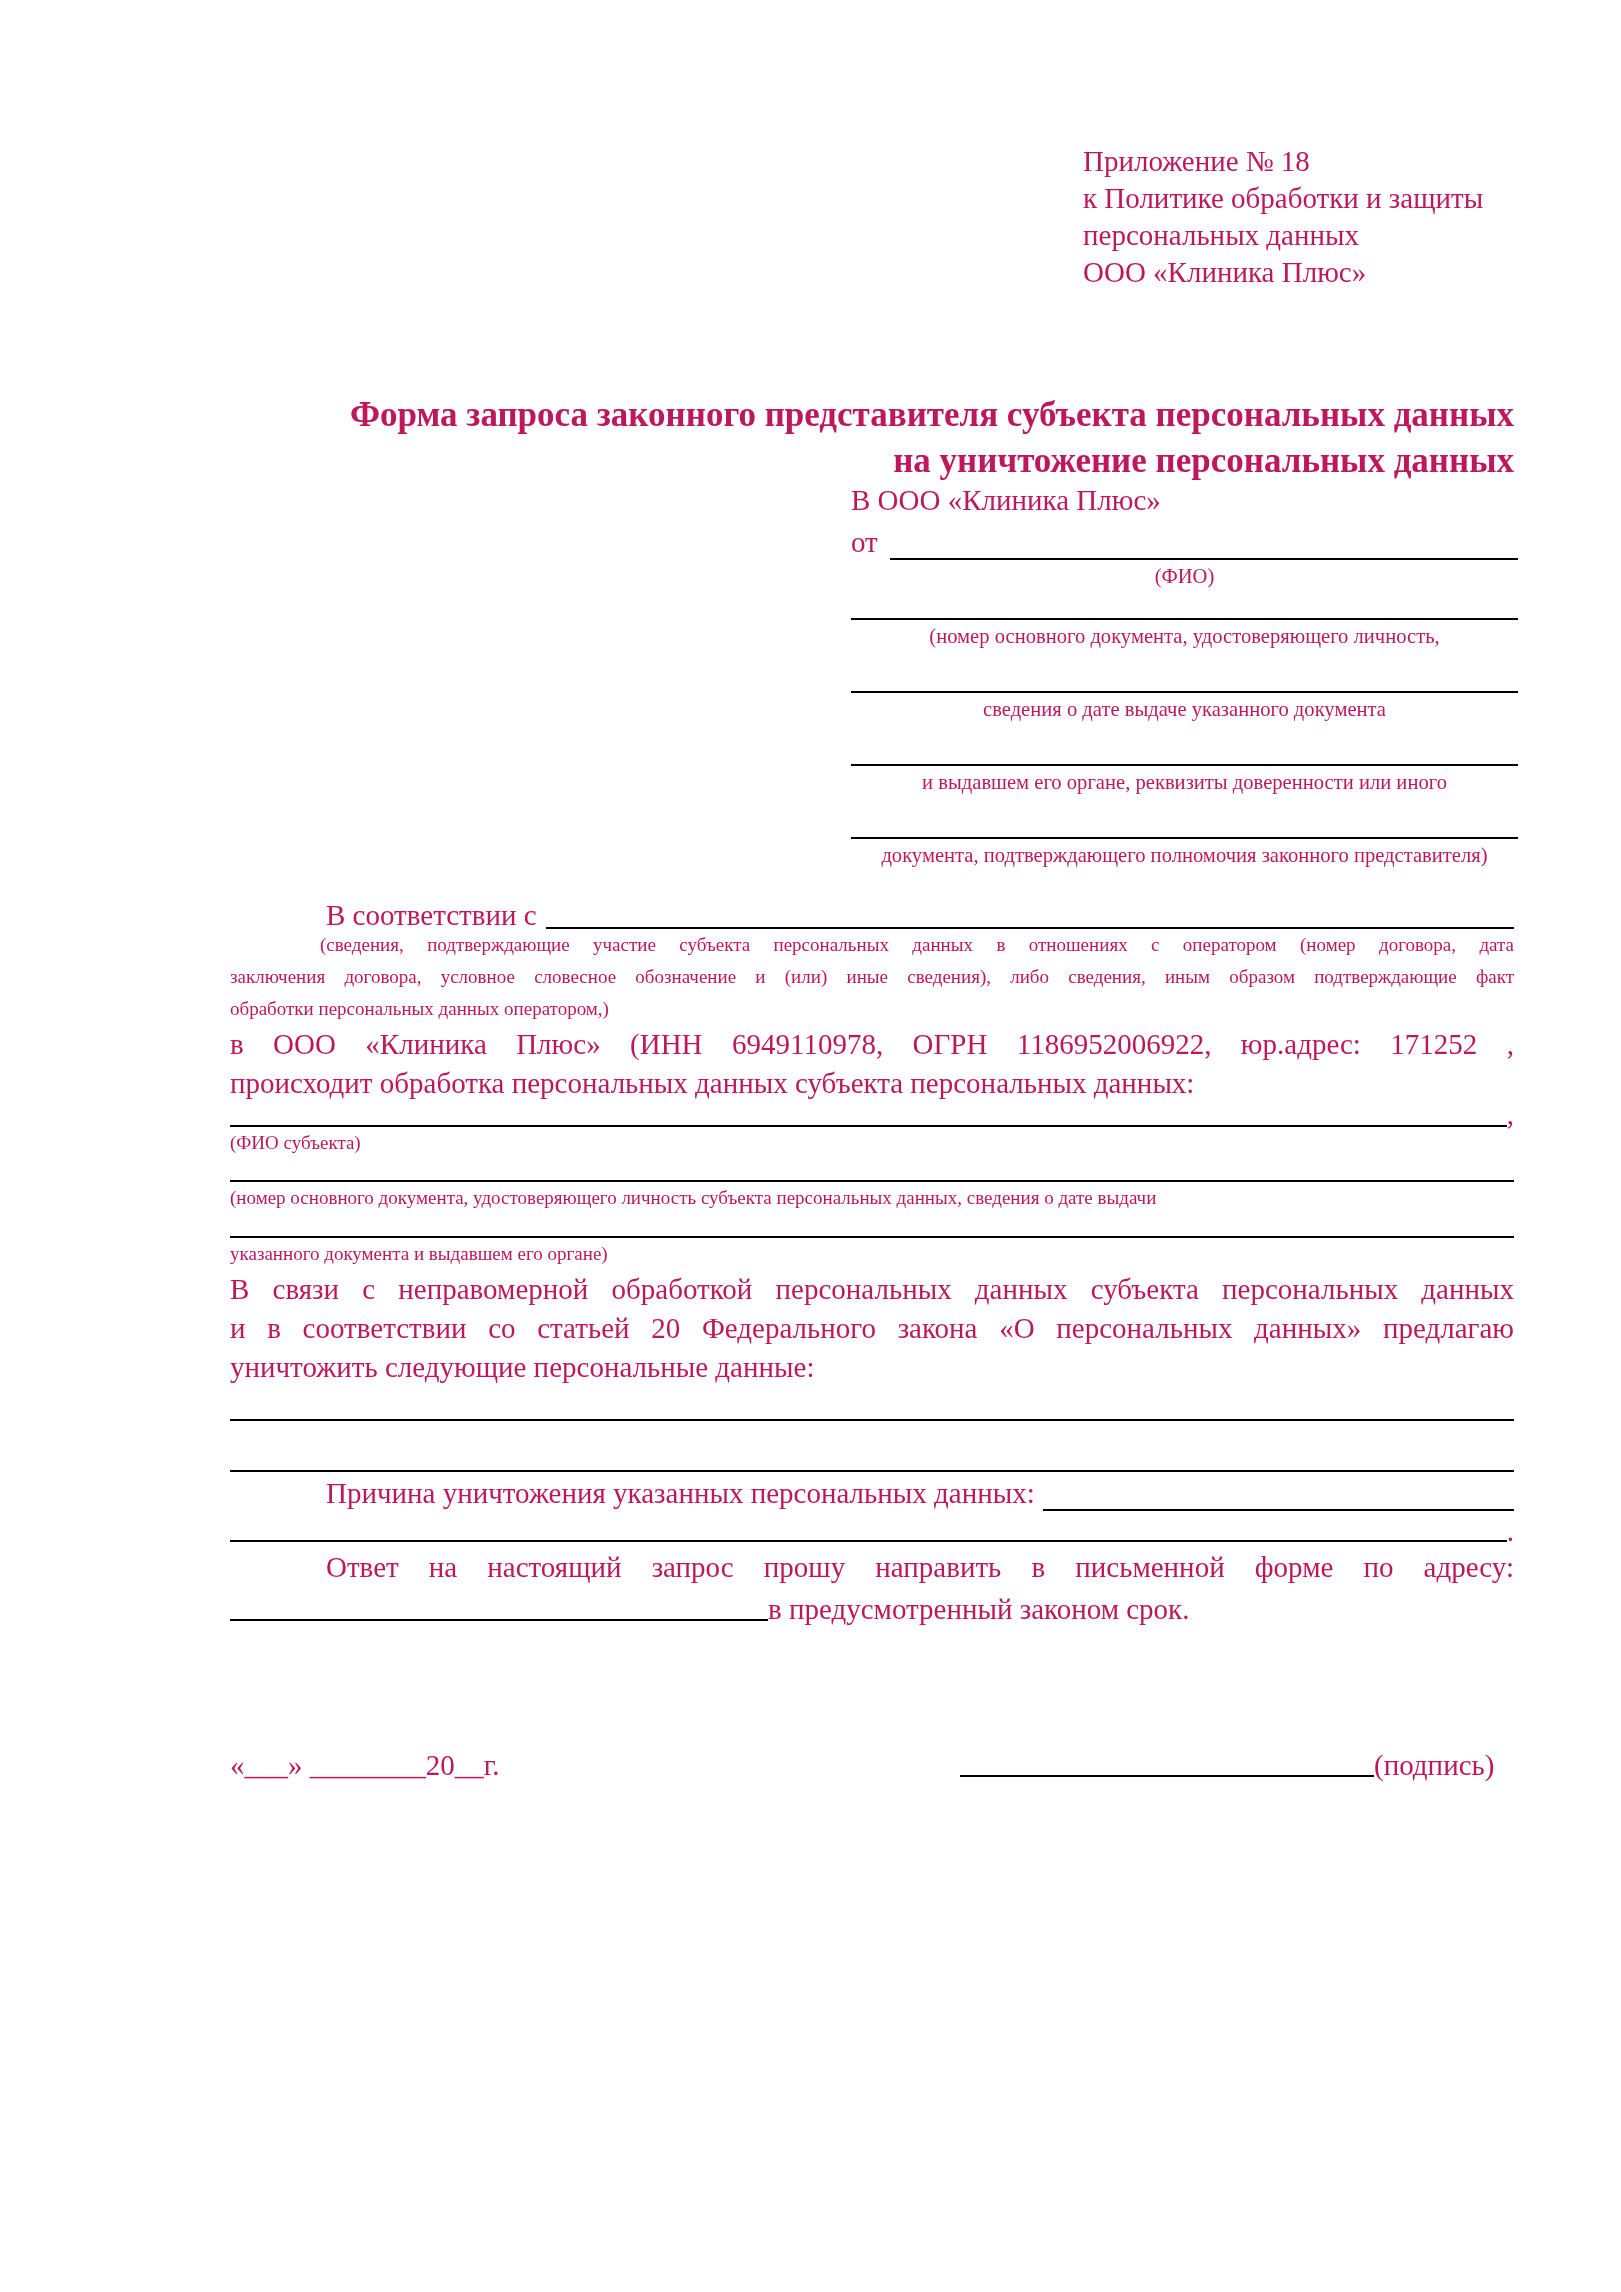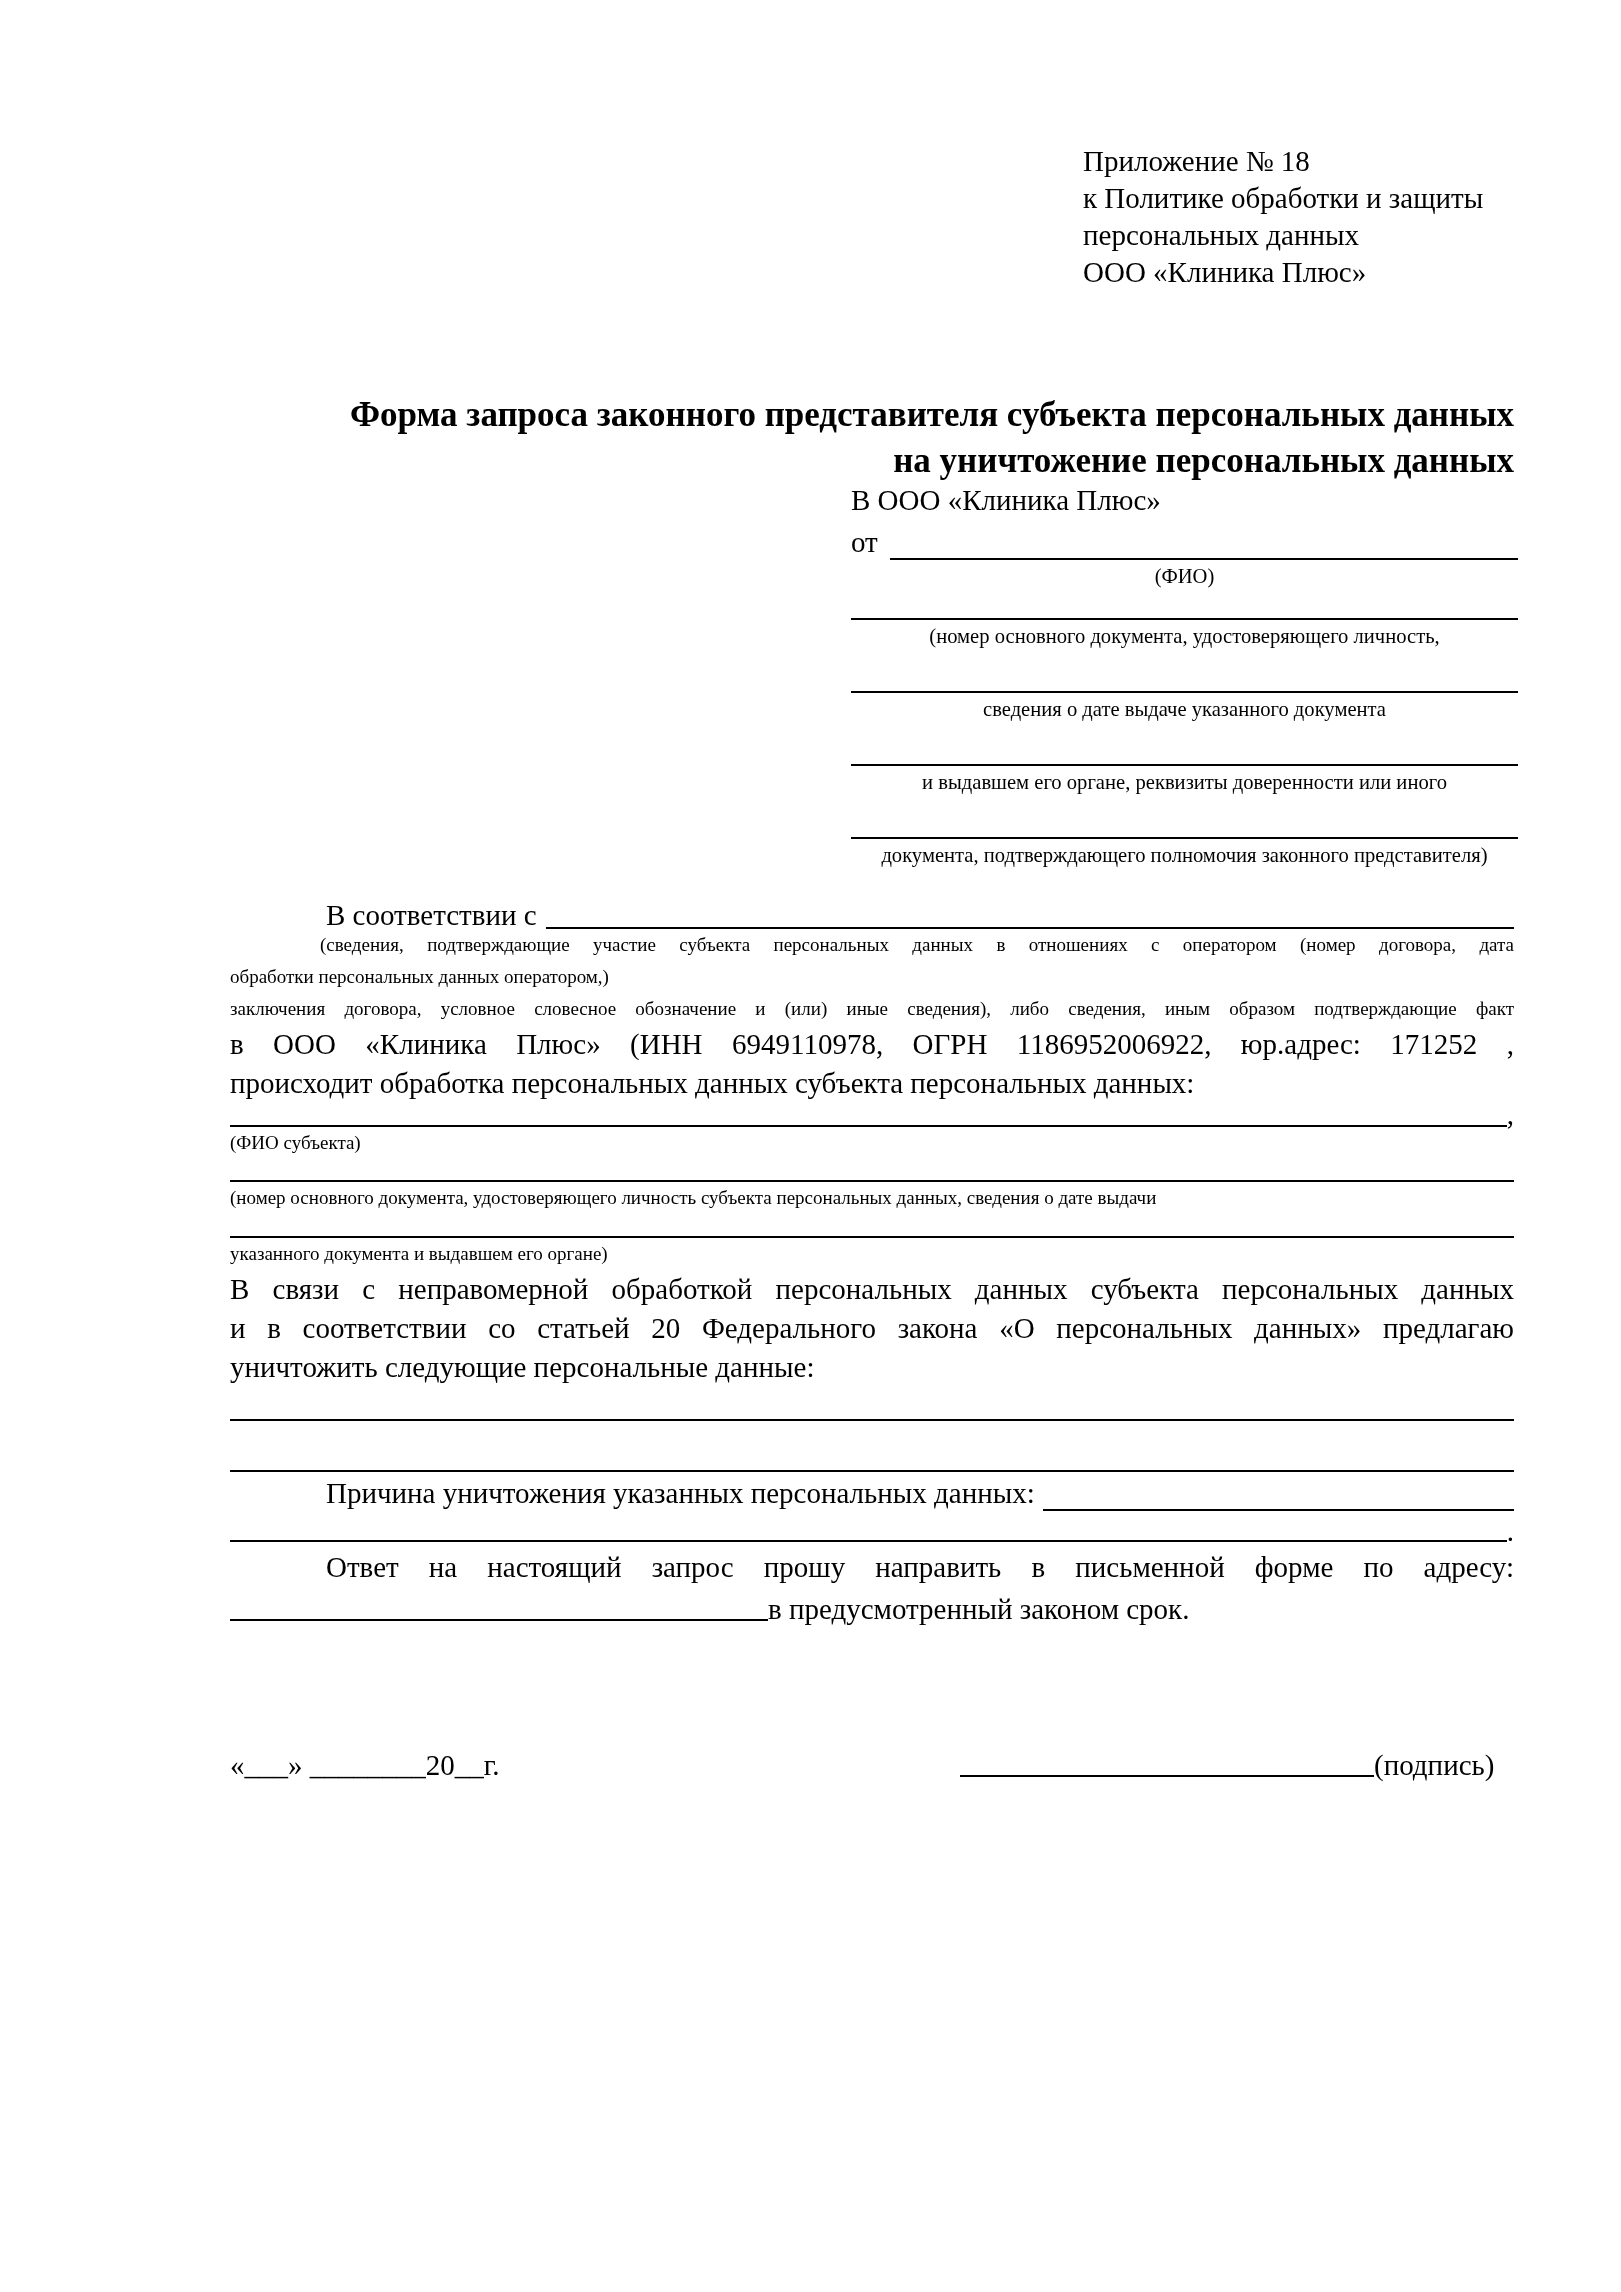--- a/index.html
+++ b/index.html
@@ -2,21 +2,21 @@
 <html><head>
 <meta charset="utf-8">
 <style>
   html, body { margin: 0; padding: 0; background: #888; }
   .page {
     position: relative;
     width: 1621px;
     height: 2293px;
     margin: 0 auto;
     background: #ffffff;
-    color: #000000;
+    color: #be185d;
     font-family: "Liberation Serif", "DejaVu Serif", serif;
     font-size: 29px;
     overflow: hidden;
   }
 
   
   .fill {
     flex: 1 1 auto;
     border-bottom: 2.9px solid #000;
     height: 0;
@@ -165,22 +165,22 @@
     <div class="addr-label">документа, подтверждающего полномочия законного представителя)</div>
   </div>
 
   <div class="main-block">
 
     <div class="flexrow accord-row">
       <span class="prefix">В соответствии с</span>
       <span class="fill"></span>
     </div>
     <div class="small jl note-indent">(сведения, подтверждающие участие субъекта персональных данных в отношениях с оператором (номер договора, дата</div>
+    <div class="small jl">заключения договора, условное словесное обозначение и (или) иные сведения), либо сведения, иным образом подтверждающие факт</div>
     <div class="small">обработки персональных данных оператором,)</div>
-    <div class="small jl">заключения договора, условное словесное обозначение и (или) иные сведения), либо сведения, иным образом подтверждающие факт</div>
 
     <div class="bline jl">в  ООО  «Клиника  Плюс»  (ИНН  6949110978,  ОГРН  1186952006922,  юр.адрес:  171252 ,</div>
     <div class="bline">происходит  обработка персональных данных субъекта персональных данных:</div>
 
     <div class="flexrow comma-row">
       <span class="fill"></span>
       <span>,</span>
     </div>
     <div class="small center">(ФИО субъекта)</div>
 

